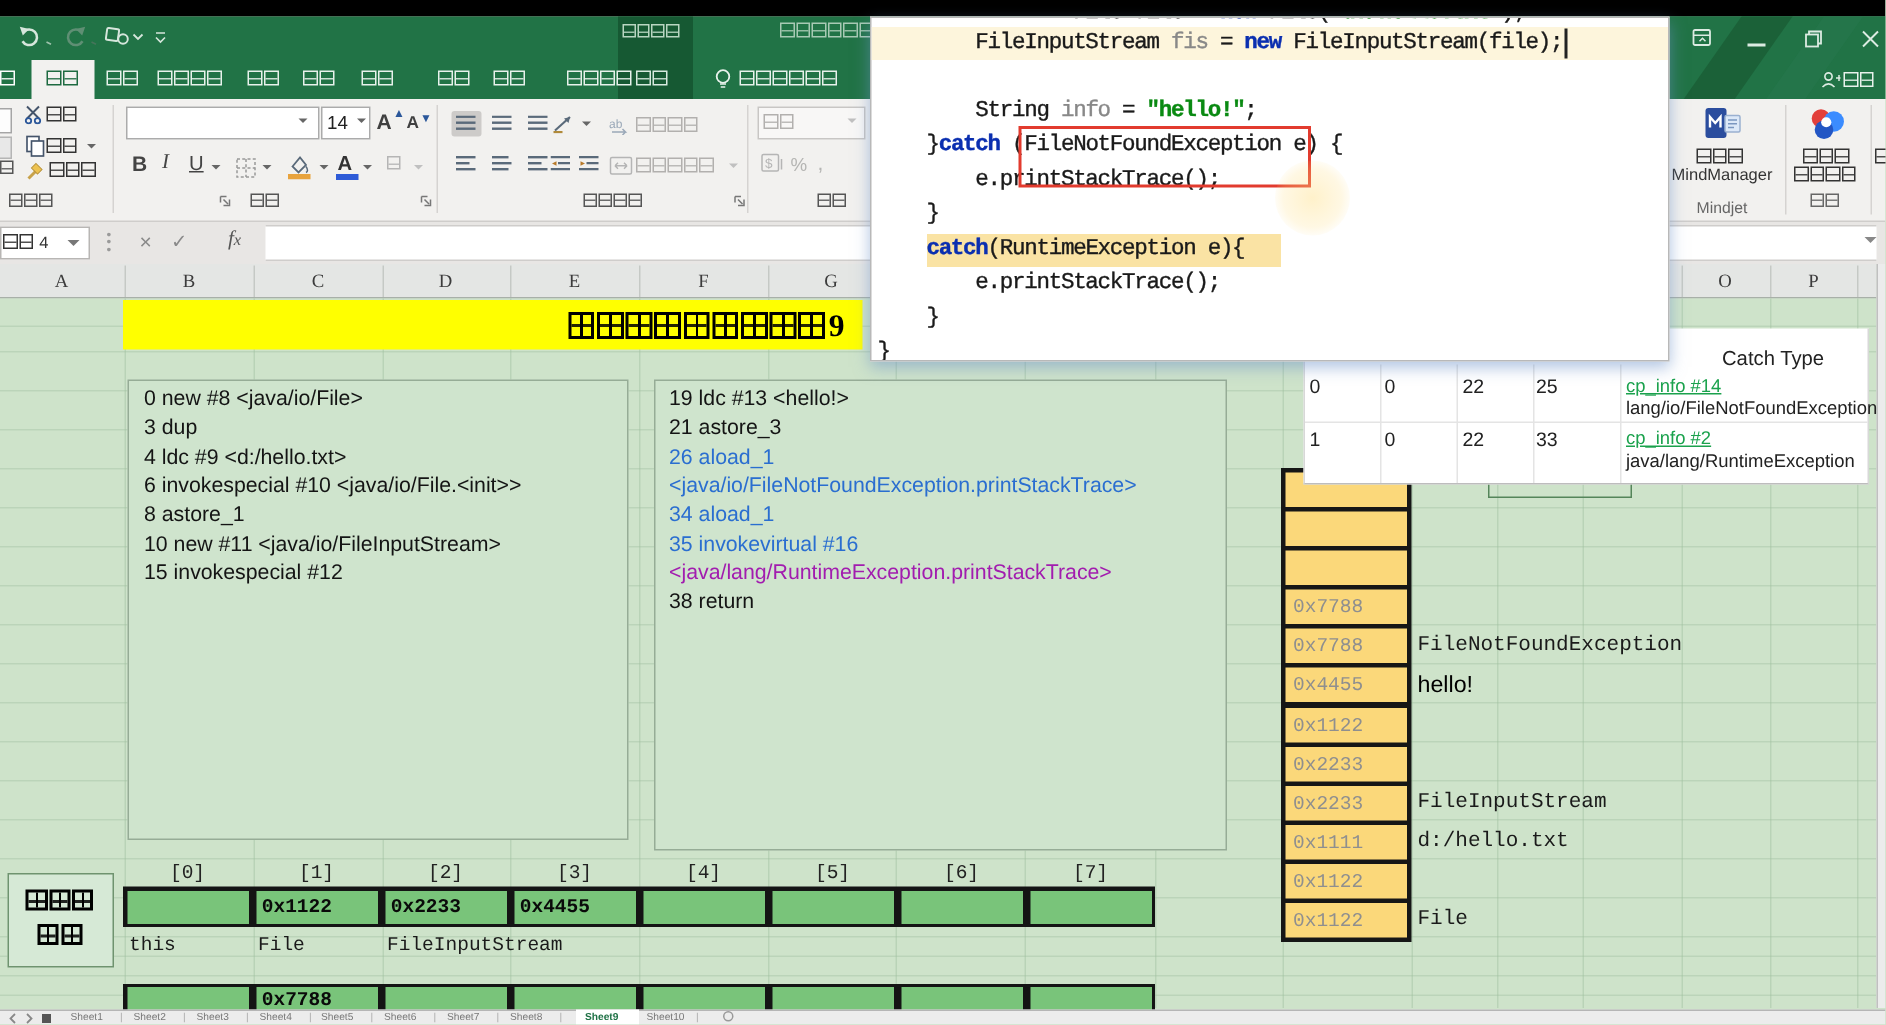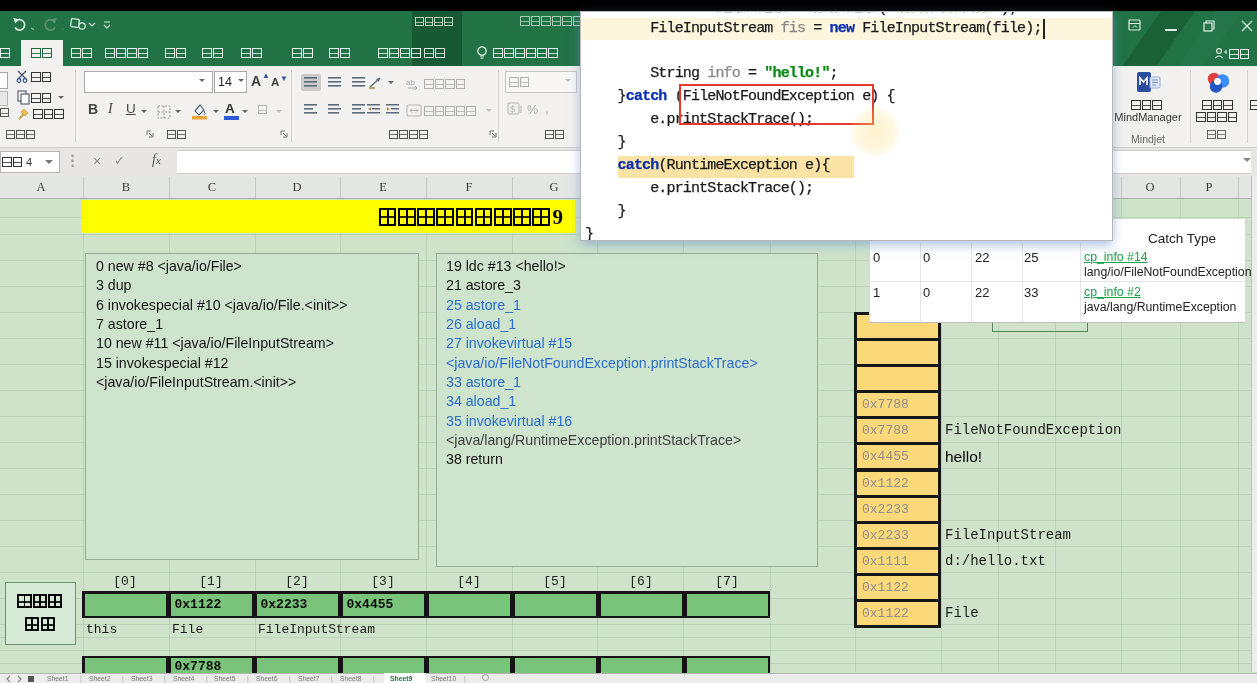--- a/index.html
+++ b/index.html
@@ -290,37 +290,34 @@
 <div class="ab" style="left:0;top:624px;width:1251px;height:1px;background:rgba(157,189,157,.38)"></div>
 <div class="ab" style="left:0;top:637px;width:1251px;height:1px;background:rgba(157,189,157,.38)"></div>
 <div class="ab" style="left:0;top:650px;width:1251px;height:1px;background:rgba(157,189,157,.38)"></div>
 <div class="ab" style="left:0;top:663px;width:1251px;height:1px;background:rgba(157,189,157,.38)"></div>
 <div class="ab" style="left:1251px;top:176px;width:6px;height:496px;background:#ececec;border-left:1px solid #c0c0c0"></div>
 <div class="ab" style="left:82px;top:200px;width:493px;height:33px;background:#ffff00"></div>
 <div class="ab" style="left:82px;top:205px;width:481px;height:24px;text-align:right;font-size:20px;color:#000;font-weight:bold"><i class="zc zb"></i><i class="zc zb"></i><i class="zc zb"></i><i class="zc zb"></i><i class="zc zb"></i><i class="zc zb"></i><i class="zc zb"></i><i class="zc zb"></i><i class="zc zb"></i><span style="font-family:'Liberation Serif',serif;font-size:21px;margin-left:1px">9</span></div>
 <div class="ab" style="left:85px;top:253px;width:334px;height:307px;background:#cfe4cd;border:1px solid #96ac96;padding:3px 0 0 10px;font-size:14.2px;color:#141414">
     <div style="height:19.35px;line-height:19.35px">0 new #8 &lt;java/io/File&gt;</div>
     <div style="height:19.35px;line-height:19.35px">3 dup</div>
+    <div style="height:19.35px;line-height:19.35px">4 ldc #9 &lt;d:/hello.txt&gt;</div>
     <div style="height:19.35px;line-height:19.35px">6 invokespecial #10 &lt;java/io/File.&lt;init&gt;&gt;</div>
-    <div style="height:19.35px;line-height:19.35px">7 astore_1</div>
+    <div style="height:19.35px;line-height:19.35px">8 astore_1</div>
     <div style="height:19.35px;line-height:19.35px">10 new #11 &lt;java/io/FileInputStream&gt;</div>
     <div style="height:19.35px;line-height:19.35px">15 invokespecial #12</div>
-    <div style="height:19.35px;line-height:19.35px">&lt;java/io/FileInputStream.&lt;init&gt;&gt;</div>
   </div>
 <div class="ab" style="left:436px;top:253px;width:382px;height:314px;background:#cfe4cd;border:1px solid #96ac96;padding:3px 0 0 9px;font-size:14.2px">
     <div style="height:19.35px;line-height:19.35px;color:#141414">19 ldc #13 &lt;hello!&gt;</div>
     <div style="height:19.35px;line-height:19.35px;color:#141414">21 astore_3</div>
-    <div style="height:19.35px;line-height:19.35px;color:#2a6ed0">25 astore_1</div>
     <div style="height:19.35px;line-height:19.35px;color:#2a6ed0">26 aload_1</div>
-    <div style="height:19.35px;line-height:19.35px;color:#2a6ed0">27 invokevirtual #15</div>
     <div style="height:19.35px;line-height:19.35px;color:#2a6ed0">&lt;java/io/FileNotFoundException.printStackTrace&gt;</div>
-    <div style="height:19.35px;line-height:19.35px;color:#2a6ed0">33 astore_1</div>
     <div style="height:19.35px;line-height:19.35px;color:#2a6ed0">34 aload_1</div>
     <div style="height:19.35px;line-height:19.35px;color:#2a6ed0">35 invokevirtual #16</div>
-    <div style="height:19.35px;line-height:19.35px;color:#404040">&lt;java/lang/RuntimeException.printStackTrace&gt;</div>
+    <div style="height:19.35px;line-height:19.35px;color:#a21caf">&lt;java/lang/RuntimeException.printStackTrace&gt;</div>
     <div style="height:19.35px;line-height:19.35px;color:#141414">38 return</div>
   </div>
 <div class="ab" style="left:992px;top:316px;width:96px;height:16px;border:1px solid #55855a"></div>
 <div class="ab" style="left:854px;top:312px;width:87px;height:316px;background:#161616"></div>
 <div class="ab" style="left:857px;top:315.0px;width:81px;height:23.1px;background:#fbd87a;font-family:'Liberation Mono',monospace;font-size:13px;color:#8f8f8f;line-height:23px;padding-left:5px"></div>
 <div class="ab" style="left:857px;top:341.1px;width:81px;height:23.1px;background:#fbd87a;font-family:'Liberation Mono',monospace;font-size:13px;color:#8f8f8f;line-height:23px;padding-left:5px"></div>
 <div class="ab" style="left:857px;top:367.2px;width:81px;height:23.1px;background:#fbd87a;font-family:'Liberation Mono',monospace;font-size:13px;color:#8f8f8f;line-height:23px;padding-left:5px"></div>
 <div class="ab" style="left:857px;top:393.2px;width:81px;height:23.1px;background:#fbd87a;font-family:'Liberation Mono',monospace;font-size:13px;color:#8f8f8f;line-height:23px;padding-left:5px">0x7788</div>
 <div class="ab" style="left:857px;top:419.3px;width:81px;height:23.1px;background:#fbd87a;font-family:'Liberation Mono',monospace;font-size:13px;color:#8f8f8f;line-height:23px;padding-left:5px">0x7788</div>
 <div class="ab" style="left:857px;top:445.4px;width:81px;height:23.1px;background:#fbd87a;font-family:'Liberation Mono',monospace;font-size:13px;color:#8f8f8f;line-height:23px;padding-left:5px">0x4455</div>

